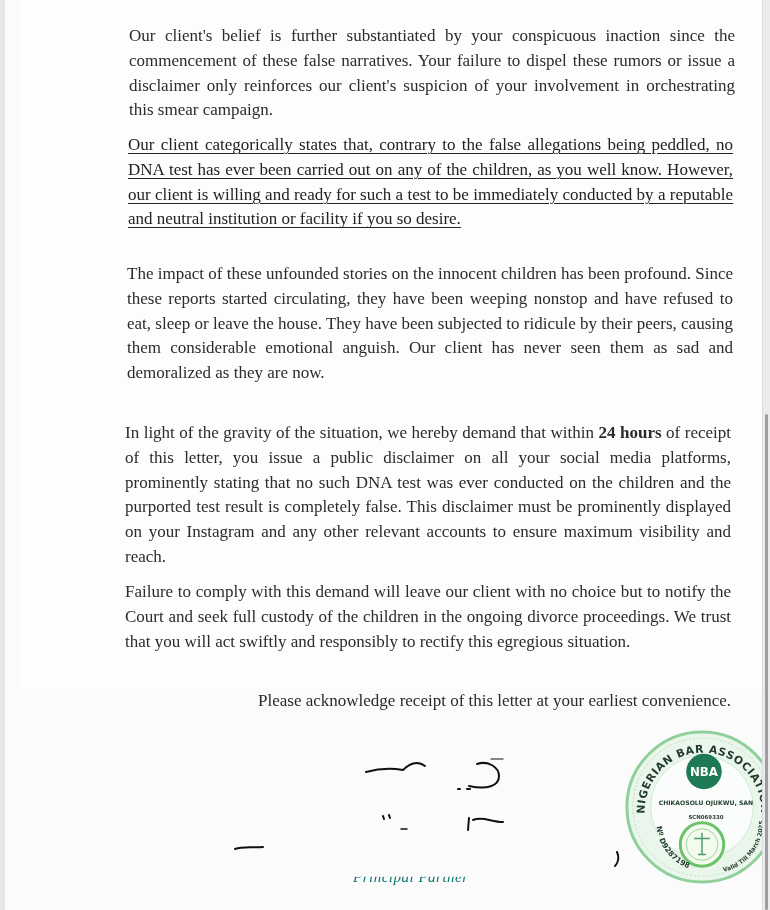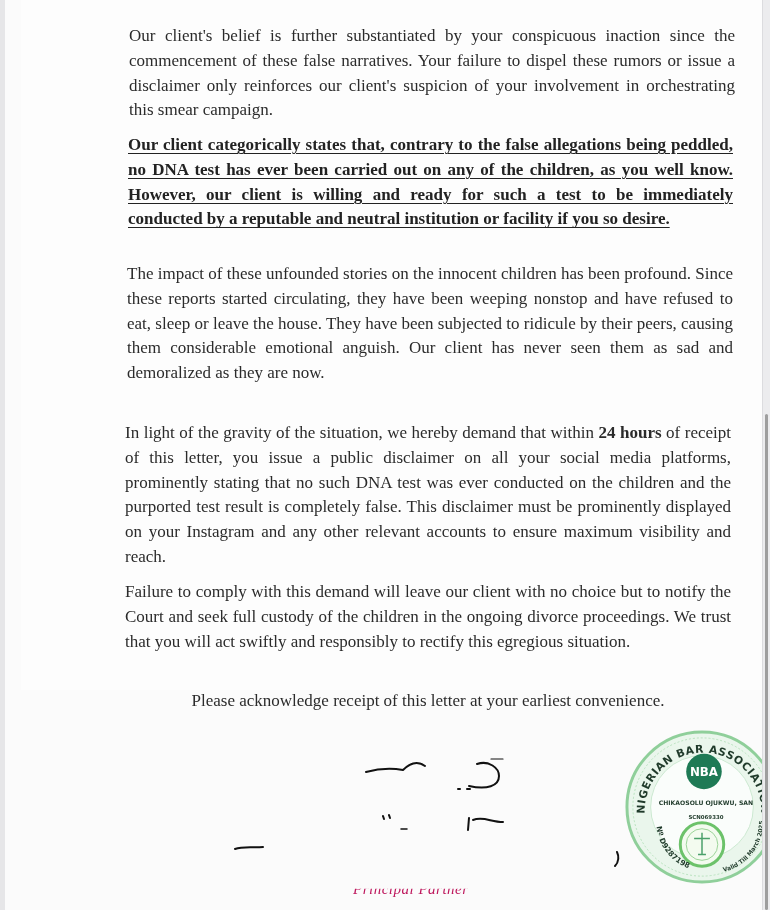--- a/index.html
+++ b/index.html
@@ -25,39 +25,38 @@
     position: absolute; left: 21px; top: 0; width: 756px; height: 690px;
     background: #fdfdfd;
   }
   .para {
     position: absolute; left: 104px; width: 606px;
     font-family: "Liberation Serif", "DejaVu Serif", serif;
     font-size: 17px; line-height: 24.8px; color: #2b2b2b;
     text-align: justify; margin: 0;
   }
   .para.bold {
-    font-weight: bold; text-decoration: underline;
+    font-weight: normal; text-decoration: underline;
     text-decoration-thickness: 1px; text-underline-offset: 3px;
     color: #222;
   }
   .hl { font-weight: bold; text-underline-offset: 3px; }
   .p1 { top: 24px; left: 108px; }
   .p2 { top: 133px; left: 107px; width: 605px; }
   .p3 { top: 262px; left: 106px; font-family: Liberation Serif, serif; }
   .p4 { top: 421px; left: 104px; }
   .p5 { top: 580px; left: 104px; }
-  .p6 { top: 689px; left: 104px; text-align: center; }
+  .p6 { top: 689px; left: 104px; text-align: right; }
   .p7 { top: 725px; left: 104px; text-align: left; }
   .sig { position: absolute; left: 0; top: 0; width: 756px; height: 910px; pointer-events: none; }
   .principal {
     position: absolute; left: 332px; top: 869px;
     font-family: "Liberation Serif", serif; font-style: italic;
-    font-size: 15px; color: #be185d; letter-spacing: 0.5px;
+    font-size: 15px; color: #0f766e; letter-spacing: 0.5px;
     clip-path: inset(45% 0 0 0);
-    margin-top: 12px;
   }
   .seal { position: absolute; left: 602px; top: 728px; width: 158px; height: 158px; }
 </style>
 </head>
 <body>
 
 <div class="left-edge"></div>
 
 <div class="page">
 

